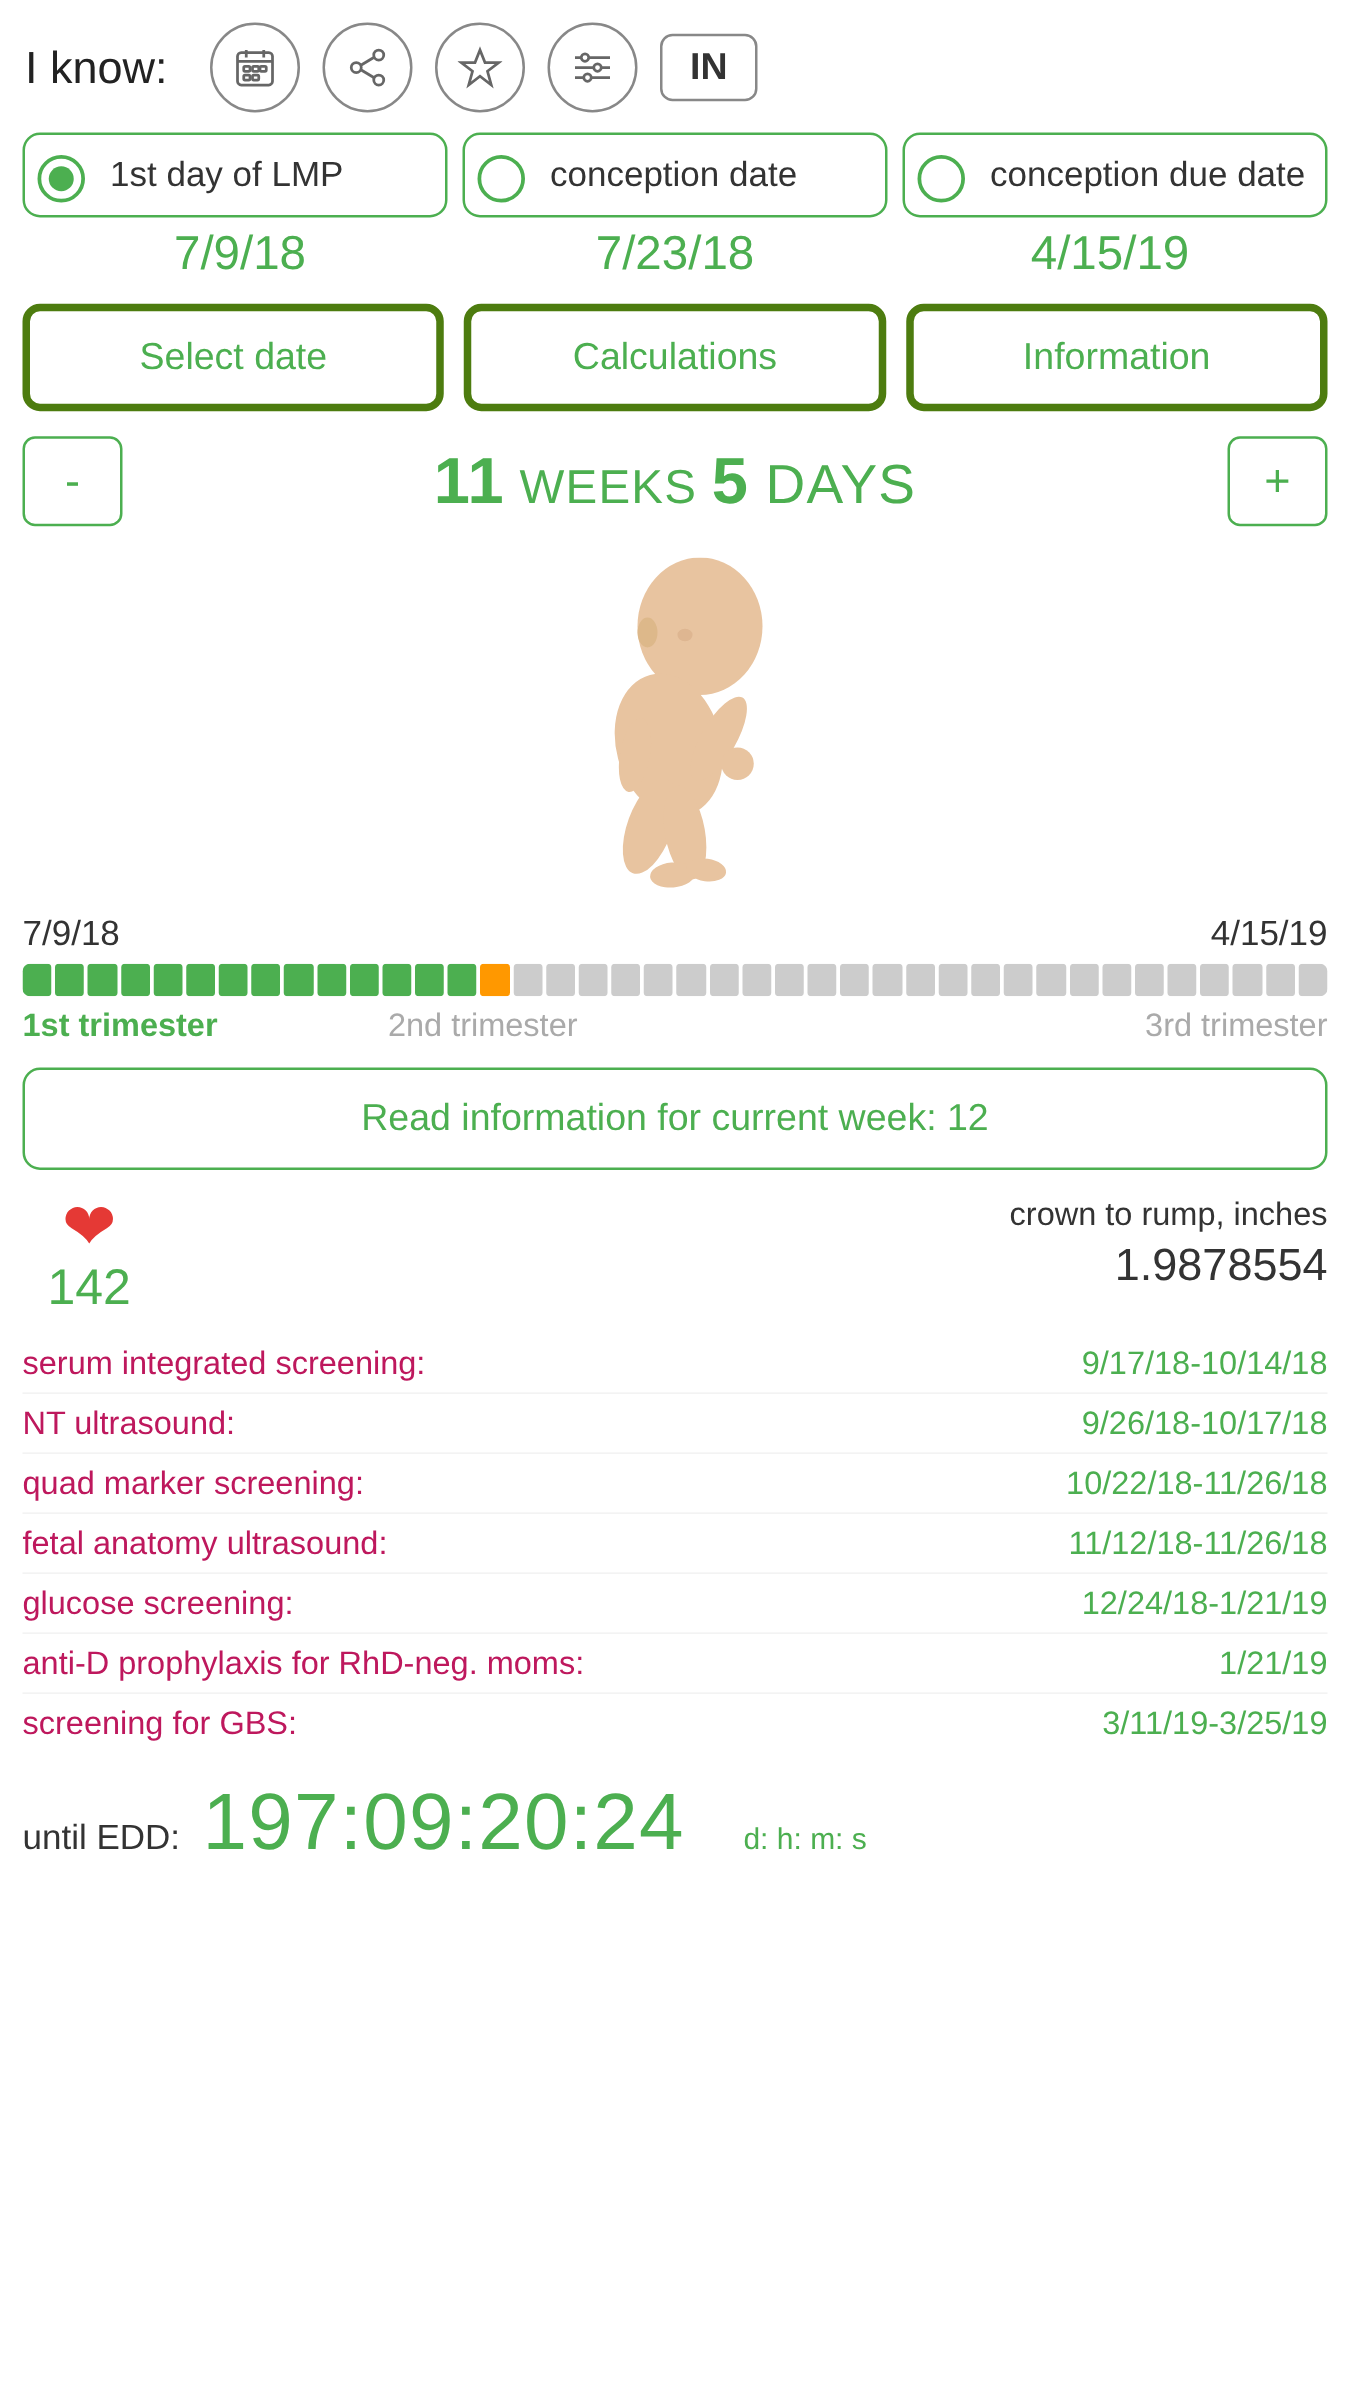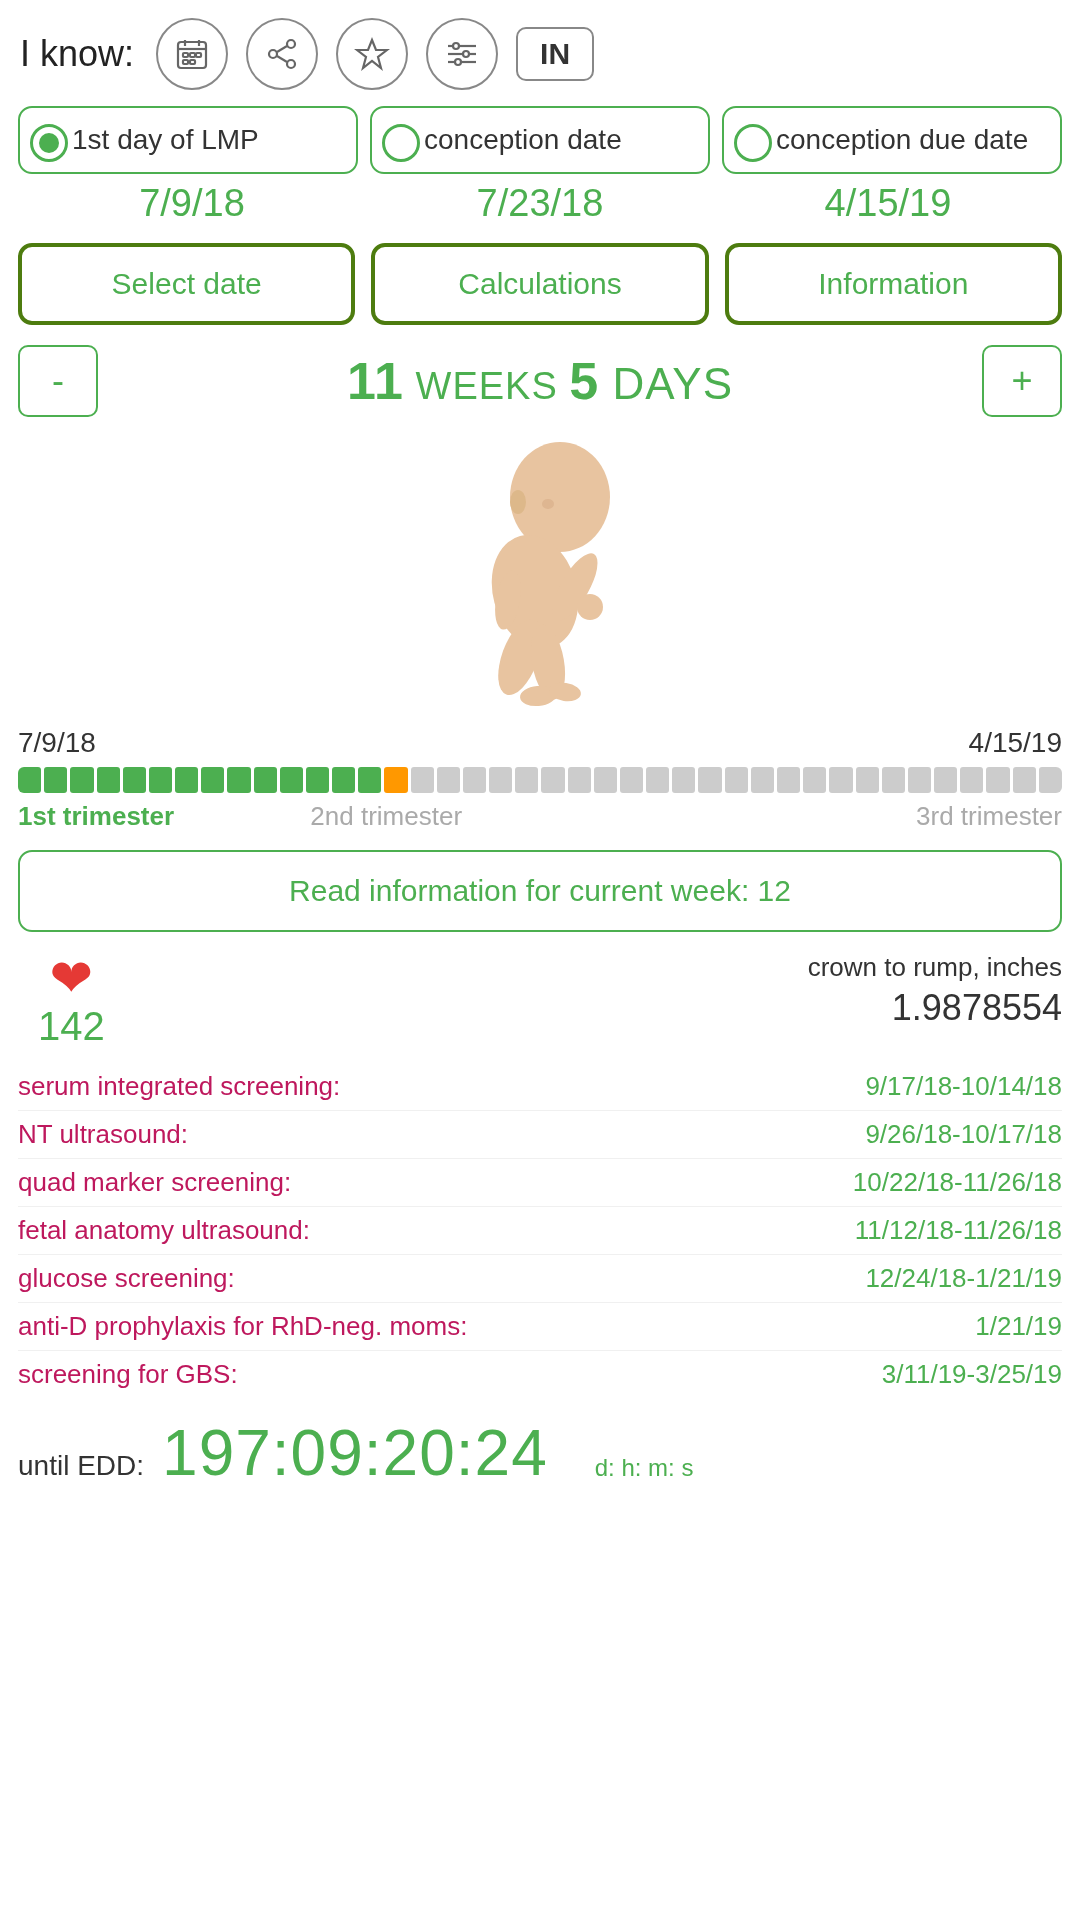--- a/index.html
+++ b/index.html
@@ -11,21 +11,21 @@
       font-family: 'Segoe UI', Arial, sans-serif;
       color: #222;
       overflow-x: hidden;
     }
 
     
     .top-bar {
       display: flex;
       align-items: center;
       padding: 18px 20px 10px 20px;
-      gap: 4px;
+      gap: 16px;
     }
     .top-bar-label {
       font-size: 36px;
       color: #222;
       font-weight: 400;
       white-space: nowrap;
     }
     .top-icons {
       display: flex;
       gap: 18px;
@@ -63,21 +63,21 @@
       margin-top: 6px;
     }
     .radio-option {
       flex: 1;
       border: 2px solid #4caf50;
       border-radius: 14px;
       margin: 0 6px;
       padding: 14px 10px 10px 10px;
       display: flex;
       align-items: flex-start;
-      gap: 4px;
+      gap: 20px;
       cursor: pointer;
     }
     .radio-circle {
       width: 38px;
       height: 38px;
       border-radius: 50%;
       border: 3px solid #4caf50;
       display: flex;
       align-items: center;
       justify-content: center;
@@ -112,21 +112,21 @@
     }
 
     
     .action-btns {
       display: flex;
       gap: 16px;
       padding: 18px 18px 10px 18px;
     }
     .action-btn {
       flex: 1;
-      border: 4px solid #4d7c0f;
+      border: 6px solid #4d7c0f;
       border-radius: 14px;
       padding: 20px 10px;
       text-align: center;
       font-size: 30px;
       color: #4caf50;
       cursor: pointer;
       background: #fff;
       font-weight: 400;
     }
 

